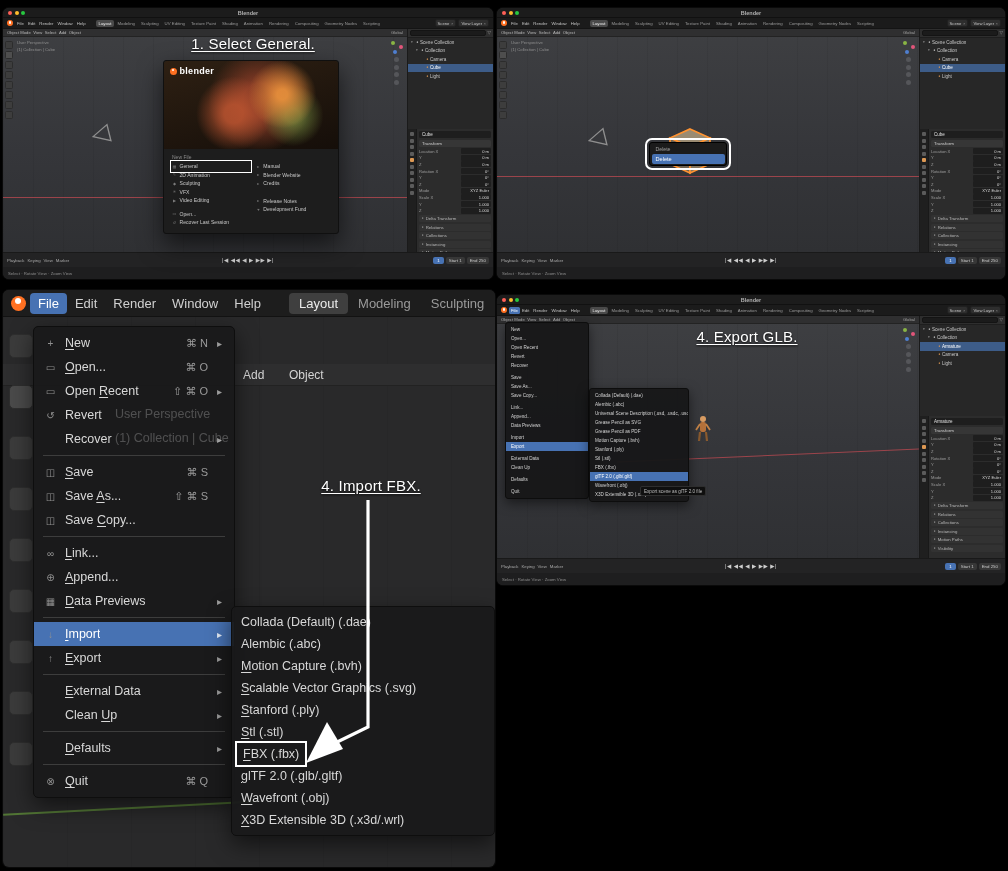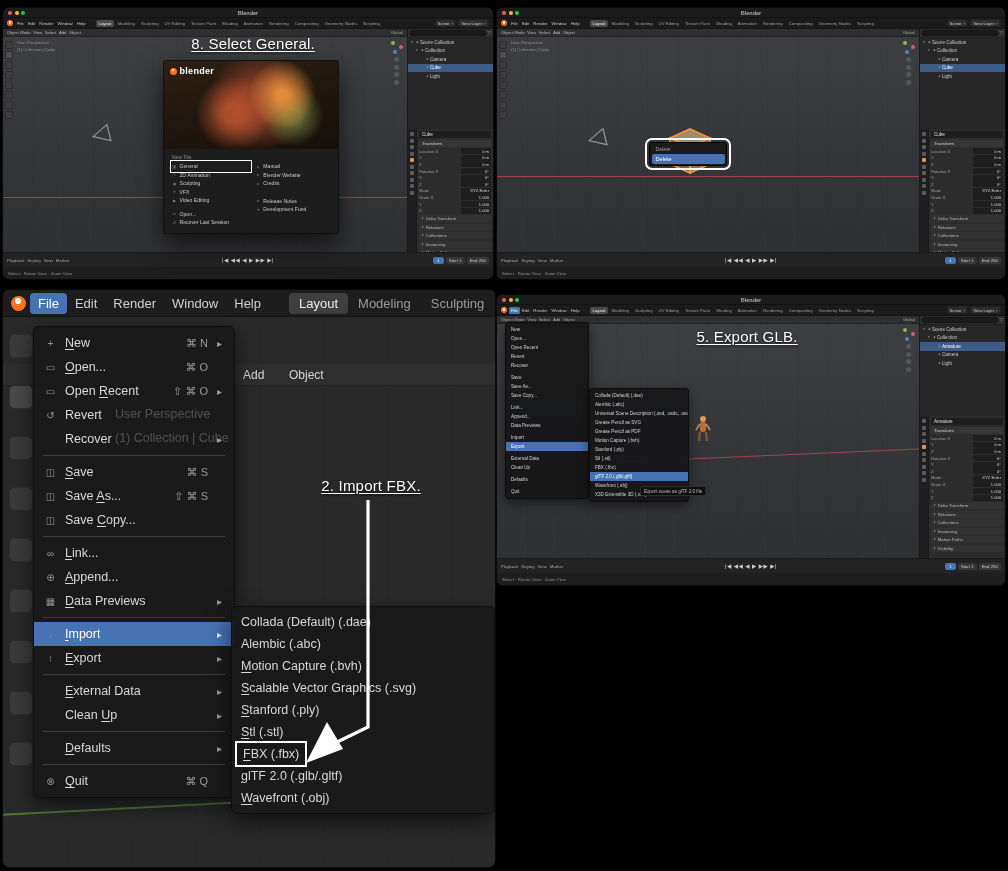--- a/index.html
+++ b/index.html
@@ -488,21 +488,21 @@
               </div>
 
               <div class="sitem">
                 <span class="si">♥</span>
                 <span>Development Fund</span>
               </div>
             </div>
         </div>
       </div>
     </div>
-    <div class="annotation a1">8. Select General.</div>
+    <div class="annotation a1">1. Select General.</div>
   </section>
 
   <section class="panel p2">
     <div class="titlebar">
       <div class="dots">
         <span class="dot r"></span>
         <span class="dot y"></span>
         <span class="dot g"></span>
       </div>
       <div class="wtitle">Blender</div>
@@ -943,28 +943,31 @@
         </div>
 
         <div class="z-mi">
           <span class="label"><u>g</u>lTF 2.0 (.glb/.gltf)</span>
         </div>
 
         <div class="z-mi">
           <span class="label"><u>W</u>avefront (.obj)</span>
         </div>
 
+        <div class="z-mi">
+          <span class="label"><u>X</u>3D Extensible 3D (.x3d/.wrl)</span>
+        </div>
       </div>
 
     <div class="z-green"></div>
     <svg class="arrow3" width="492" height="577" viewBox="0 0 492 577">
       <path d="M365 210 L365 437 L326 456" fill="none" stroke="#ffffff" stroke-width="3.2"></path>
       <polygon points="303,473 340,459 324,432" fill="#ffffff"></polygon>
     </svg>
-    <div class="annotation a3">2. Import FBX.</div>
+    <div class="annotation a3">4. Import FBX.</div>
   </section>
 
   <section class="panel p4">
     <div class="titlebar">
       <div class="dots">
         <span class="dot r"></span>
         <span class="dot y"></span>
         <span class="dot g"></span>
       </div>
       <div class="wtitle">Blender</div>
@@ -1313,16 +1316,16 @@
       <span class="tl-controls">|◀ ◀◀ ◀ ▶ ▶▶ ▶|</span>
       <span class="tl-right">
         <span class="tl-frame">1</span>
         <span class="tl-field">Start 1</span>
         <span class="tl-field">End 250</span>
       </span>
     </div>
     <div class="statusbar">
         <span>Select · Rotate View · Zoom View</span>
       </div>
-    <div class="annotation a4">5. Export GLB.</div>
+    <div class="annotation a4">4. Export GLB.</div>
   </section>
 
 </div>
 
 </body></html>

